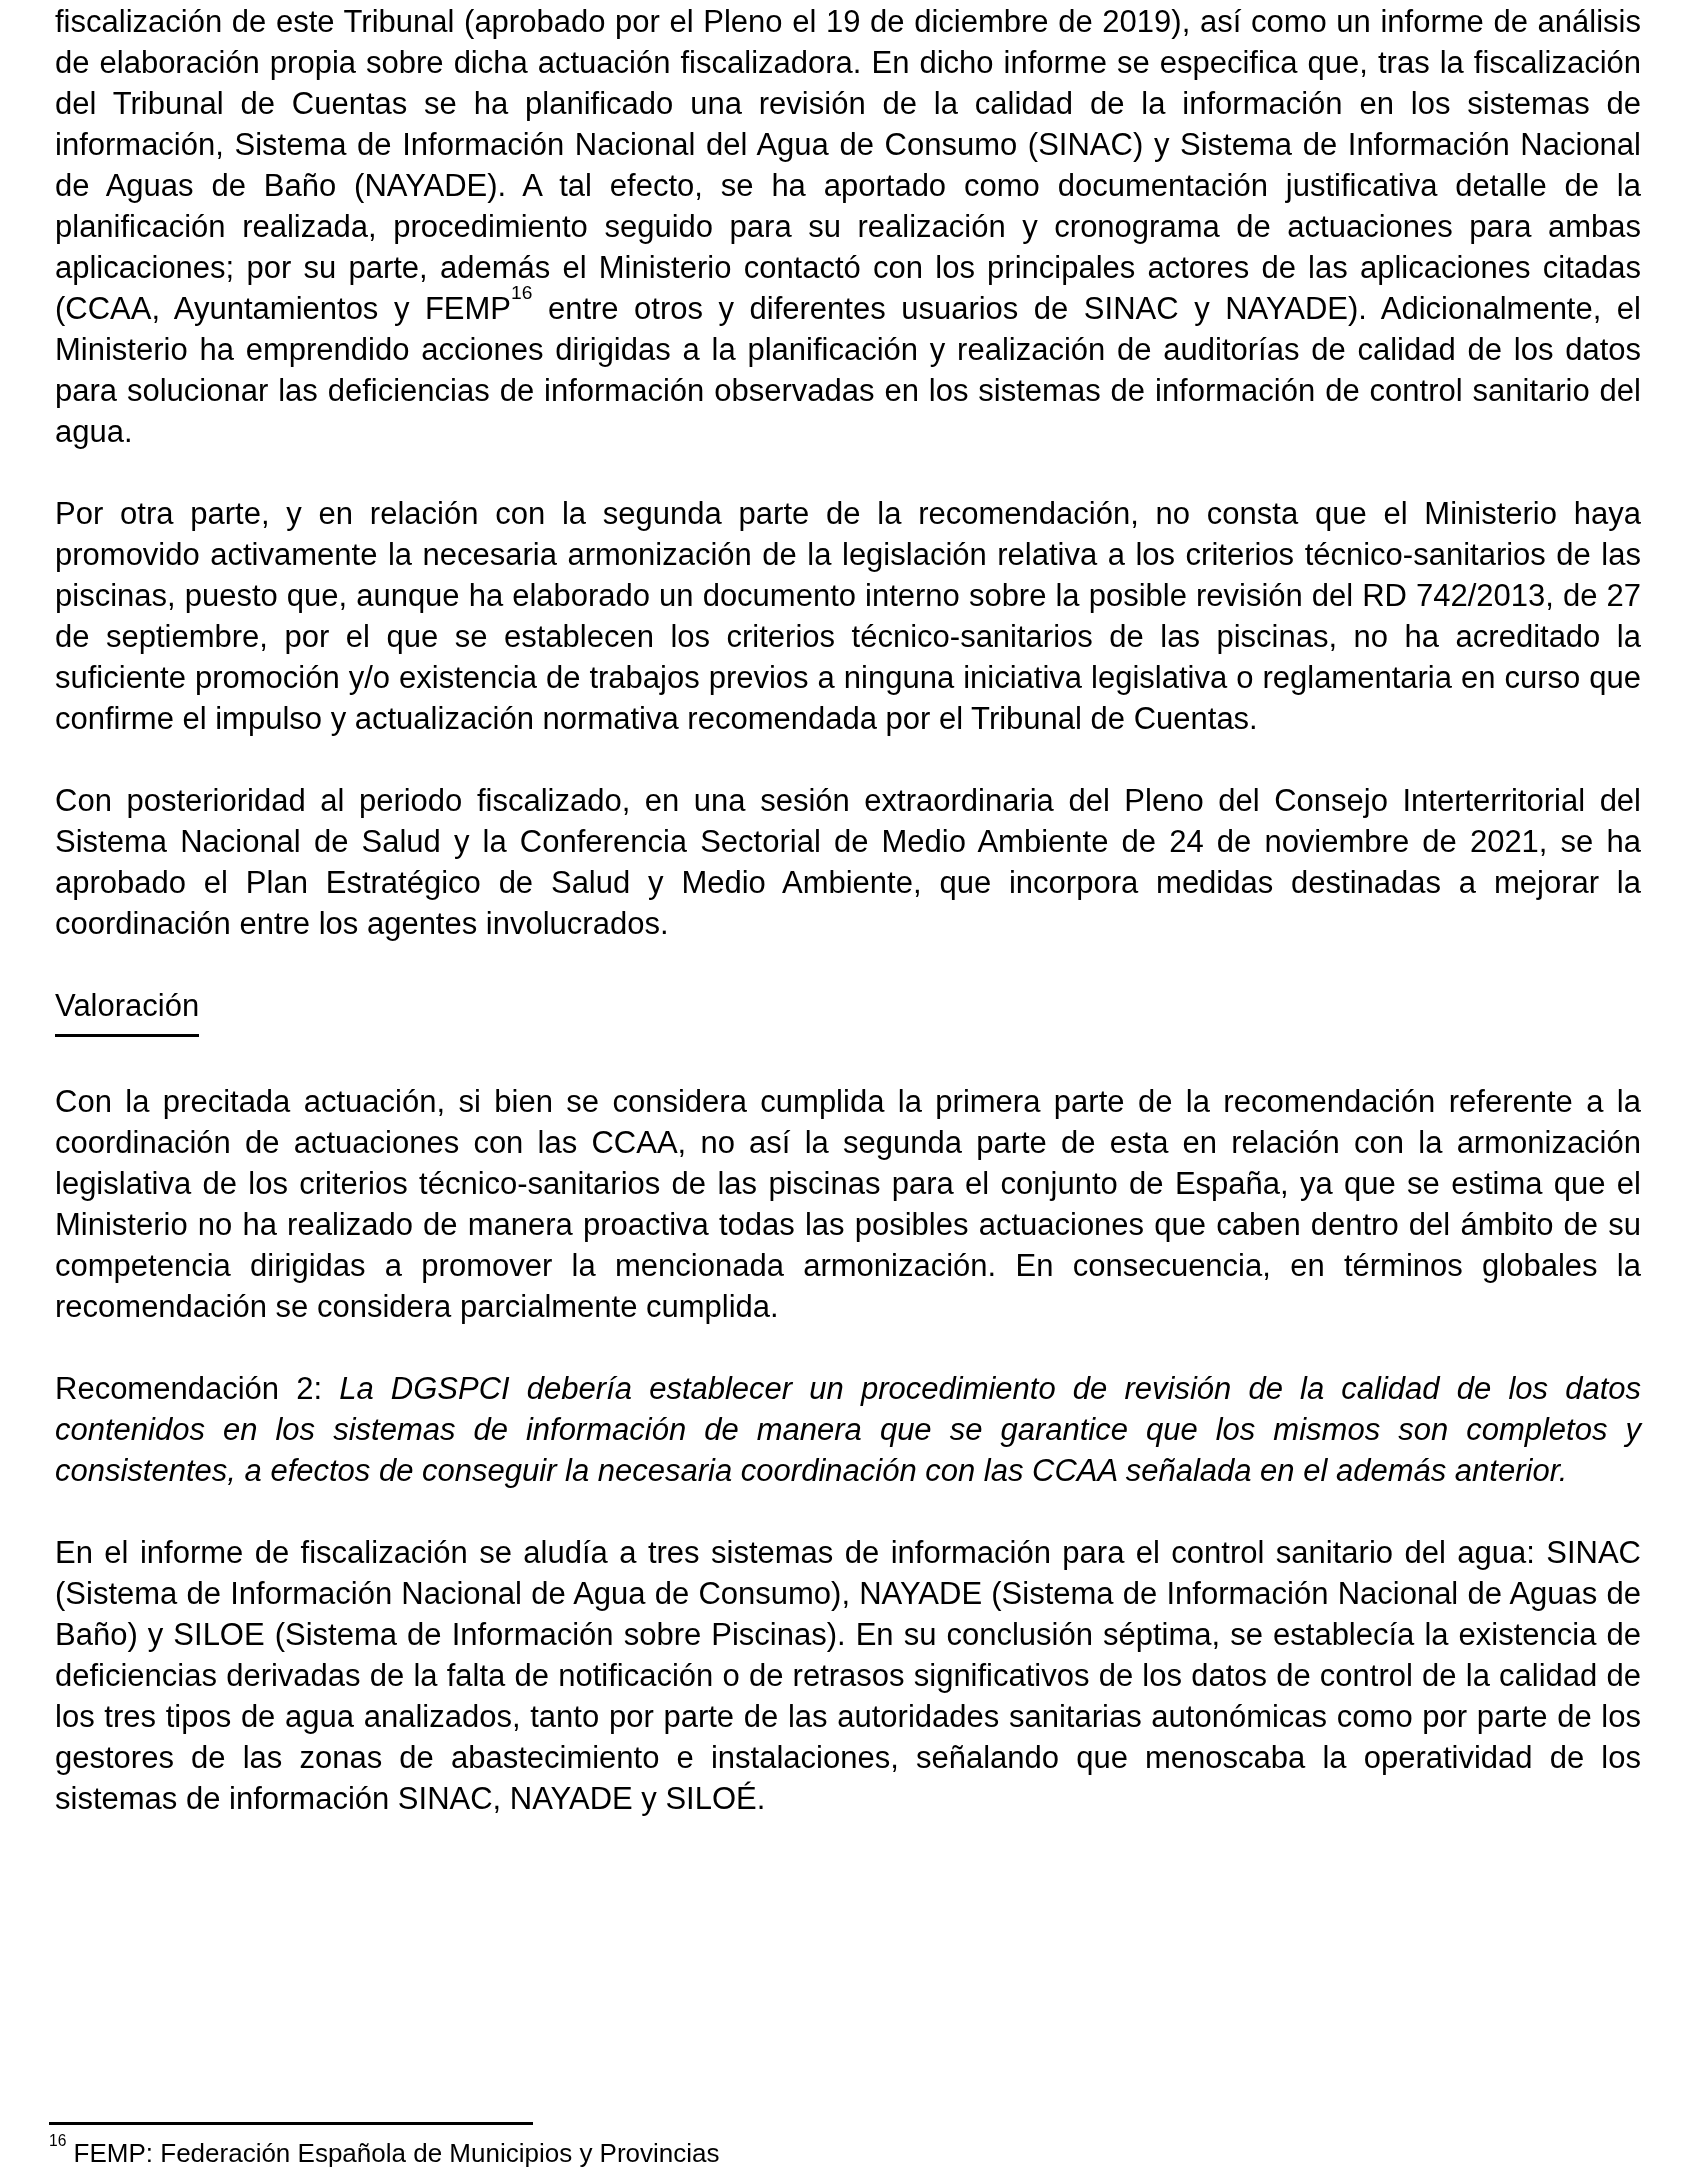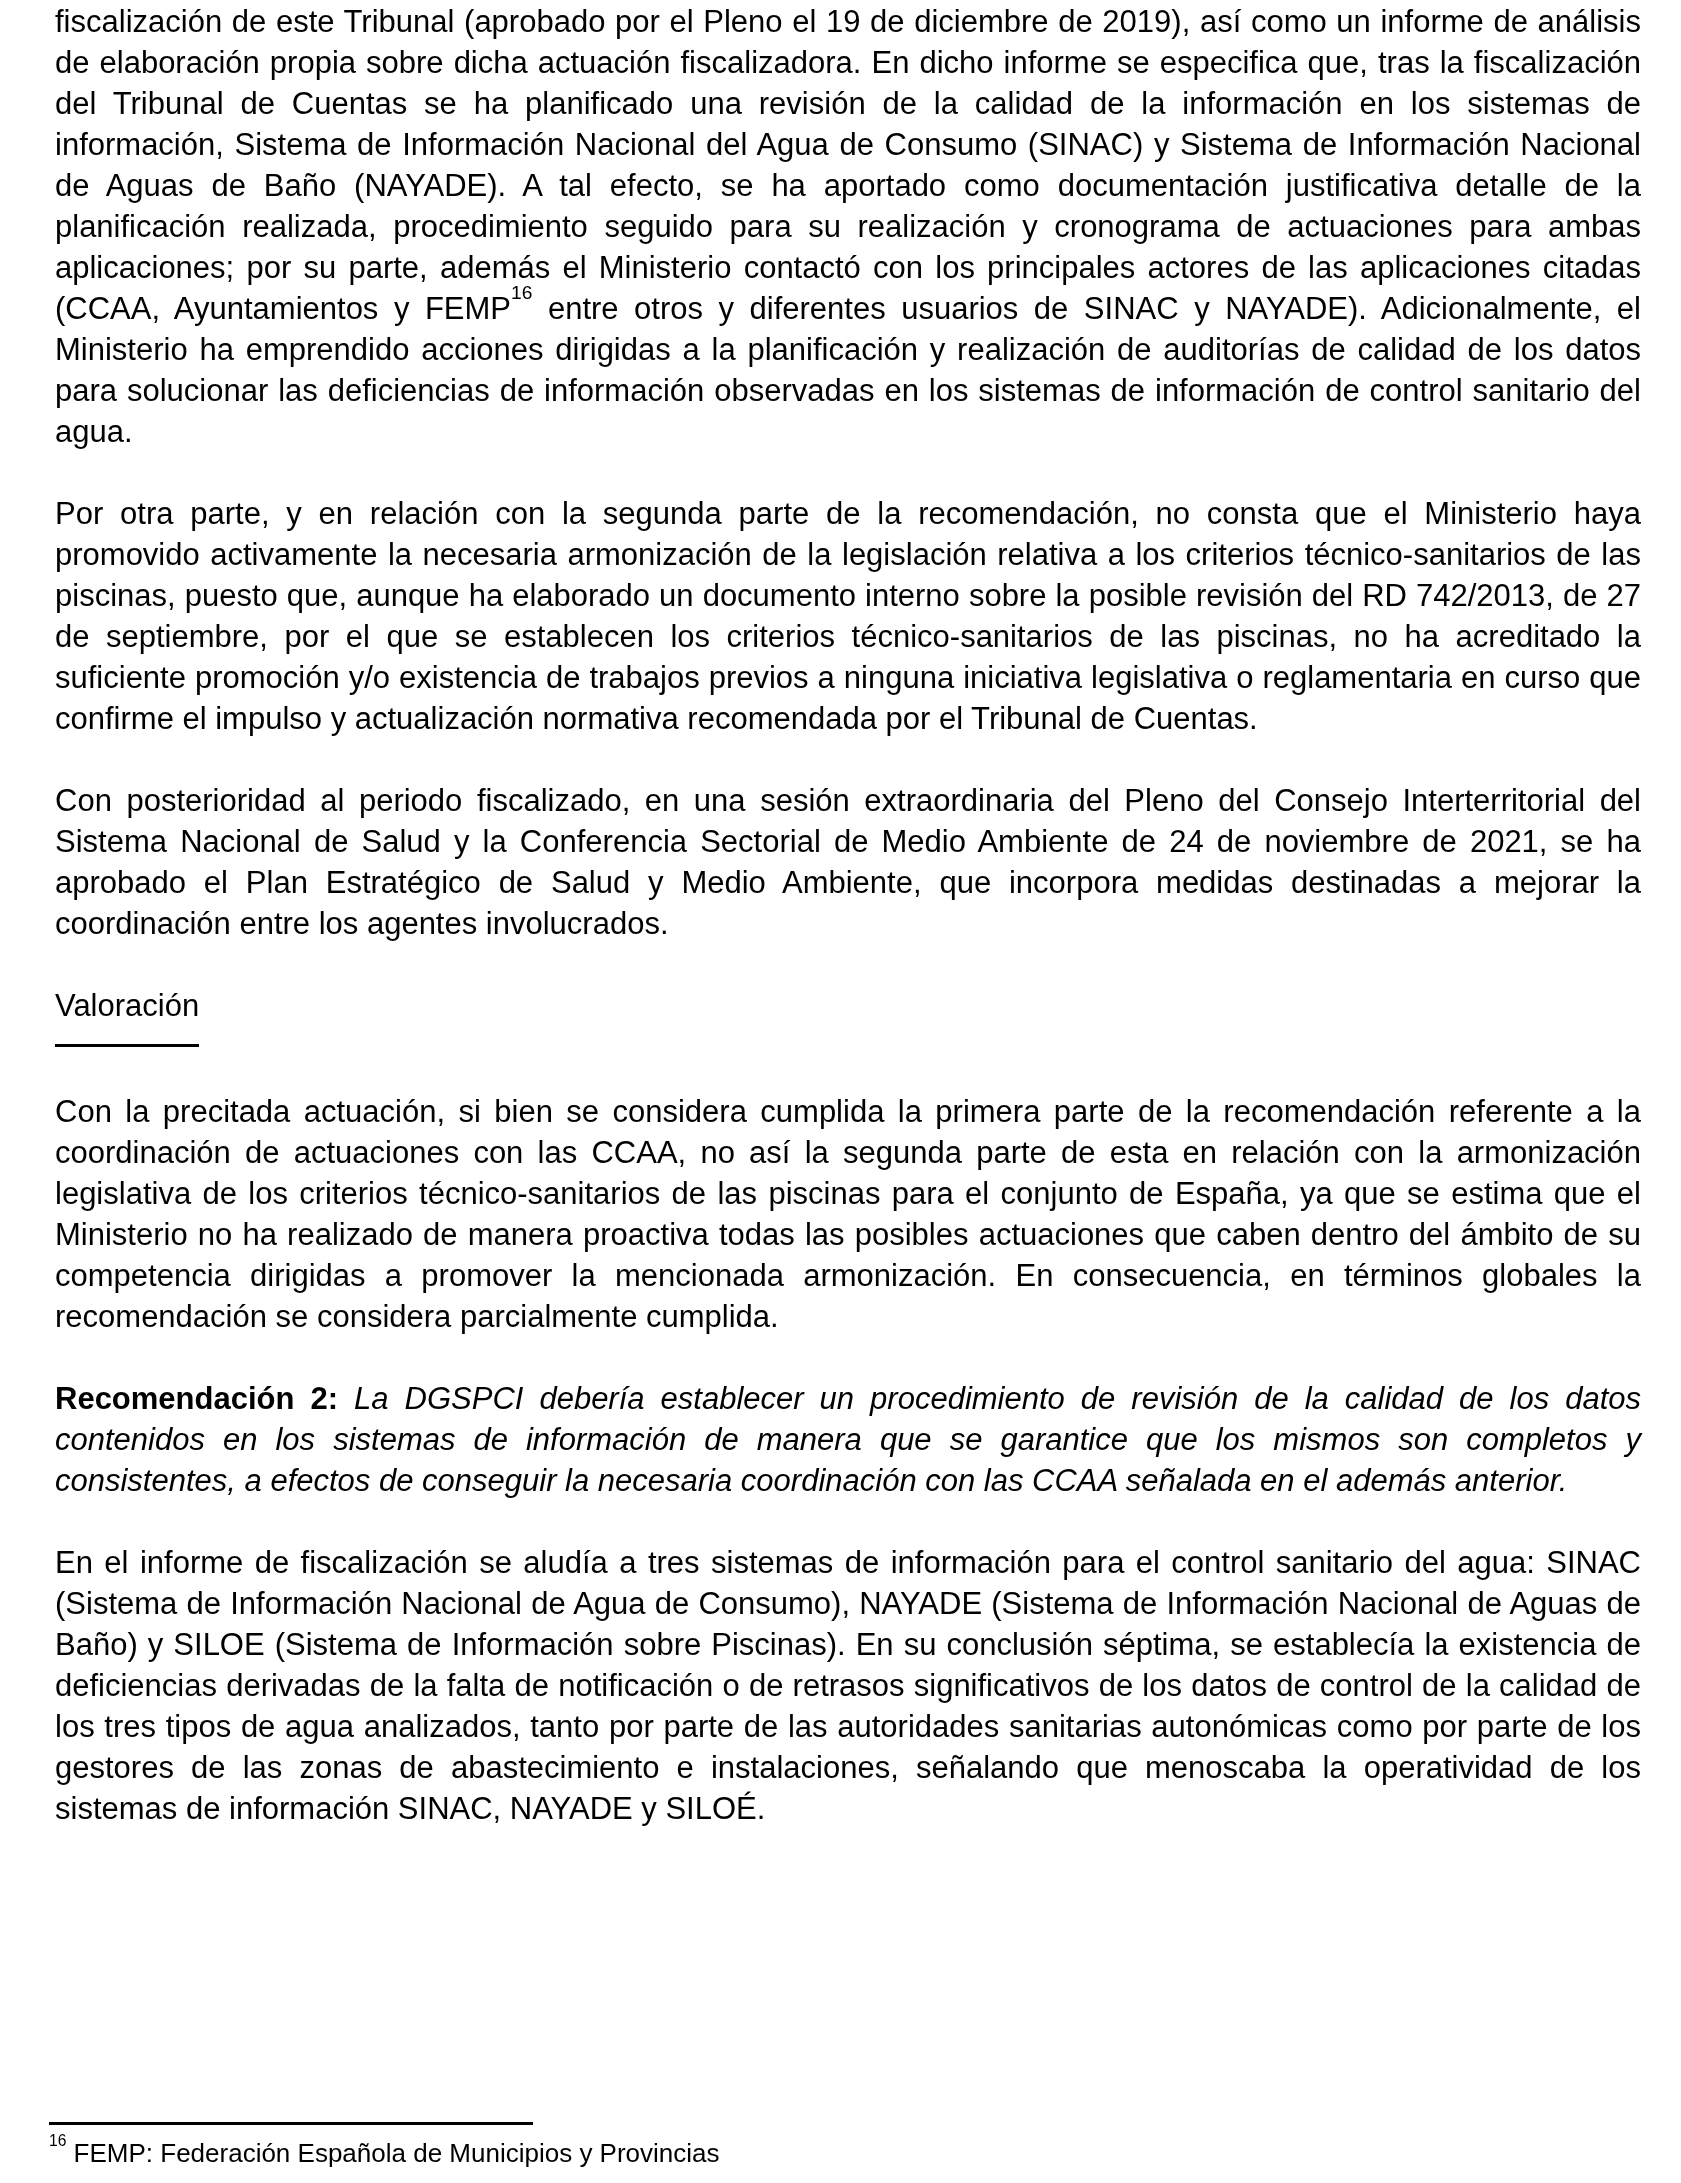--- a/index.html
+++ b/index.html
@@ -25,24 +25,24 @@
   }
   .heading {
     font-size: 31px;
     line-height: 41px;
     font-weight: 400;
     margin: 0 0 44px 0;
   }
   .heading .underline {
     display: inline-block;
     border-bottom: 3.2px solid #000000;
-    padding-bottom: 18px;
+    padding-bottom: 8px;
     text-align: right;
   }
-  .rec-label { font-weight: 700; font-style: normal; }
+  .rec-label { font-weight: 400; font-style: normal; }
   .rec-body  { font-style: italic; }
   sup.fnref {
     font-size: 62%;
     line-height: 0;
     position: relative;
     top: -0.45em;
   }
   .footnote-area {
     position: absolute;
     left: 49px;

